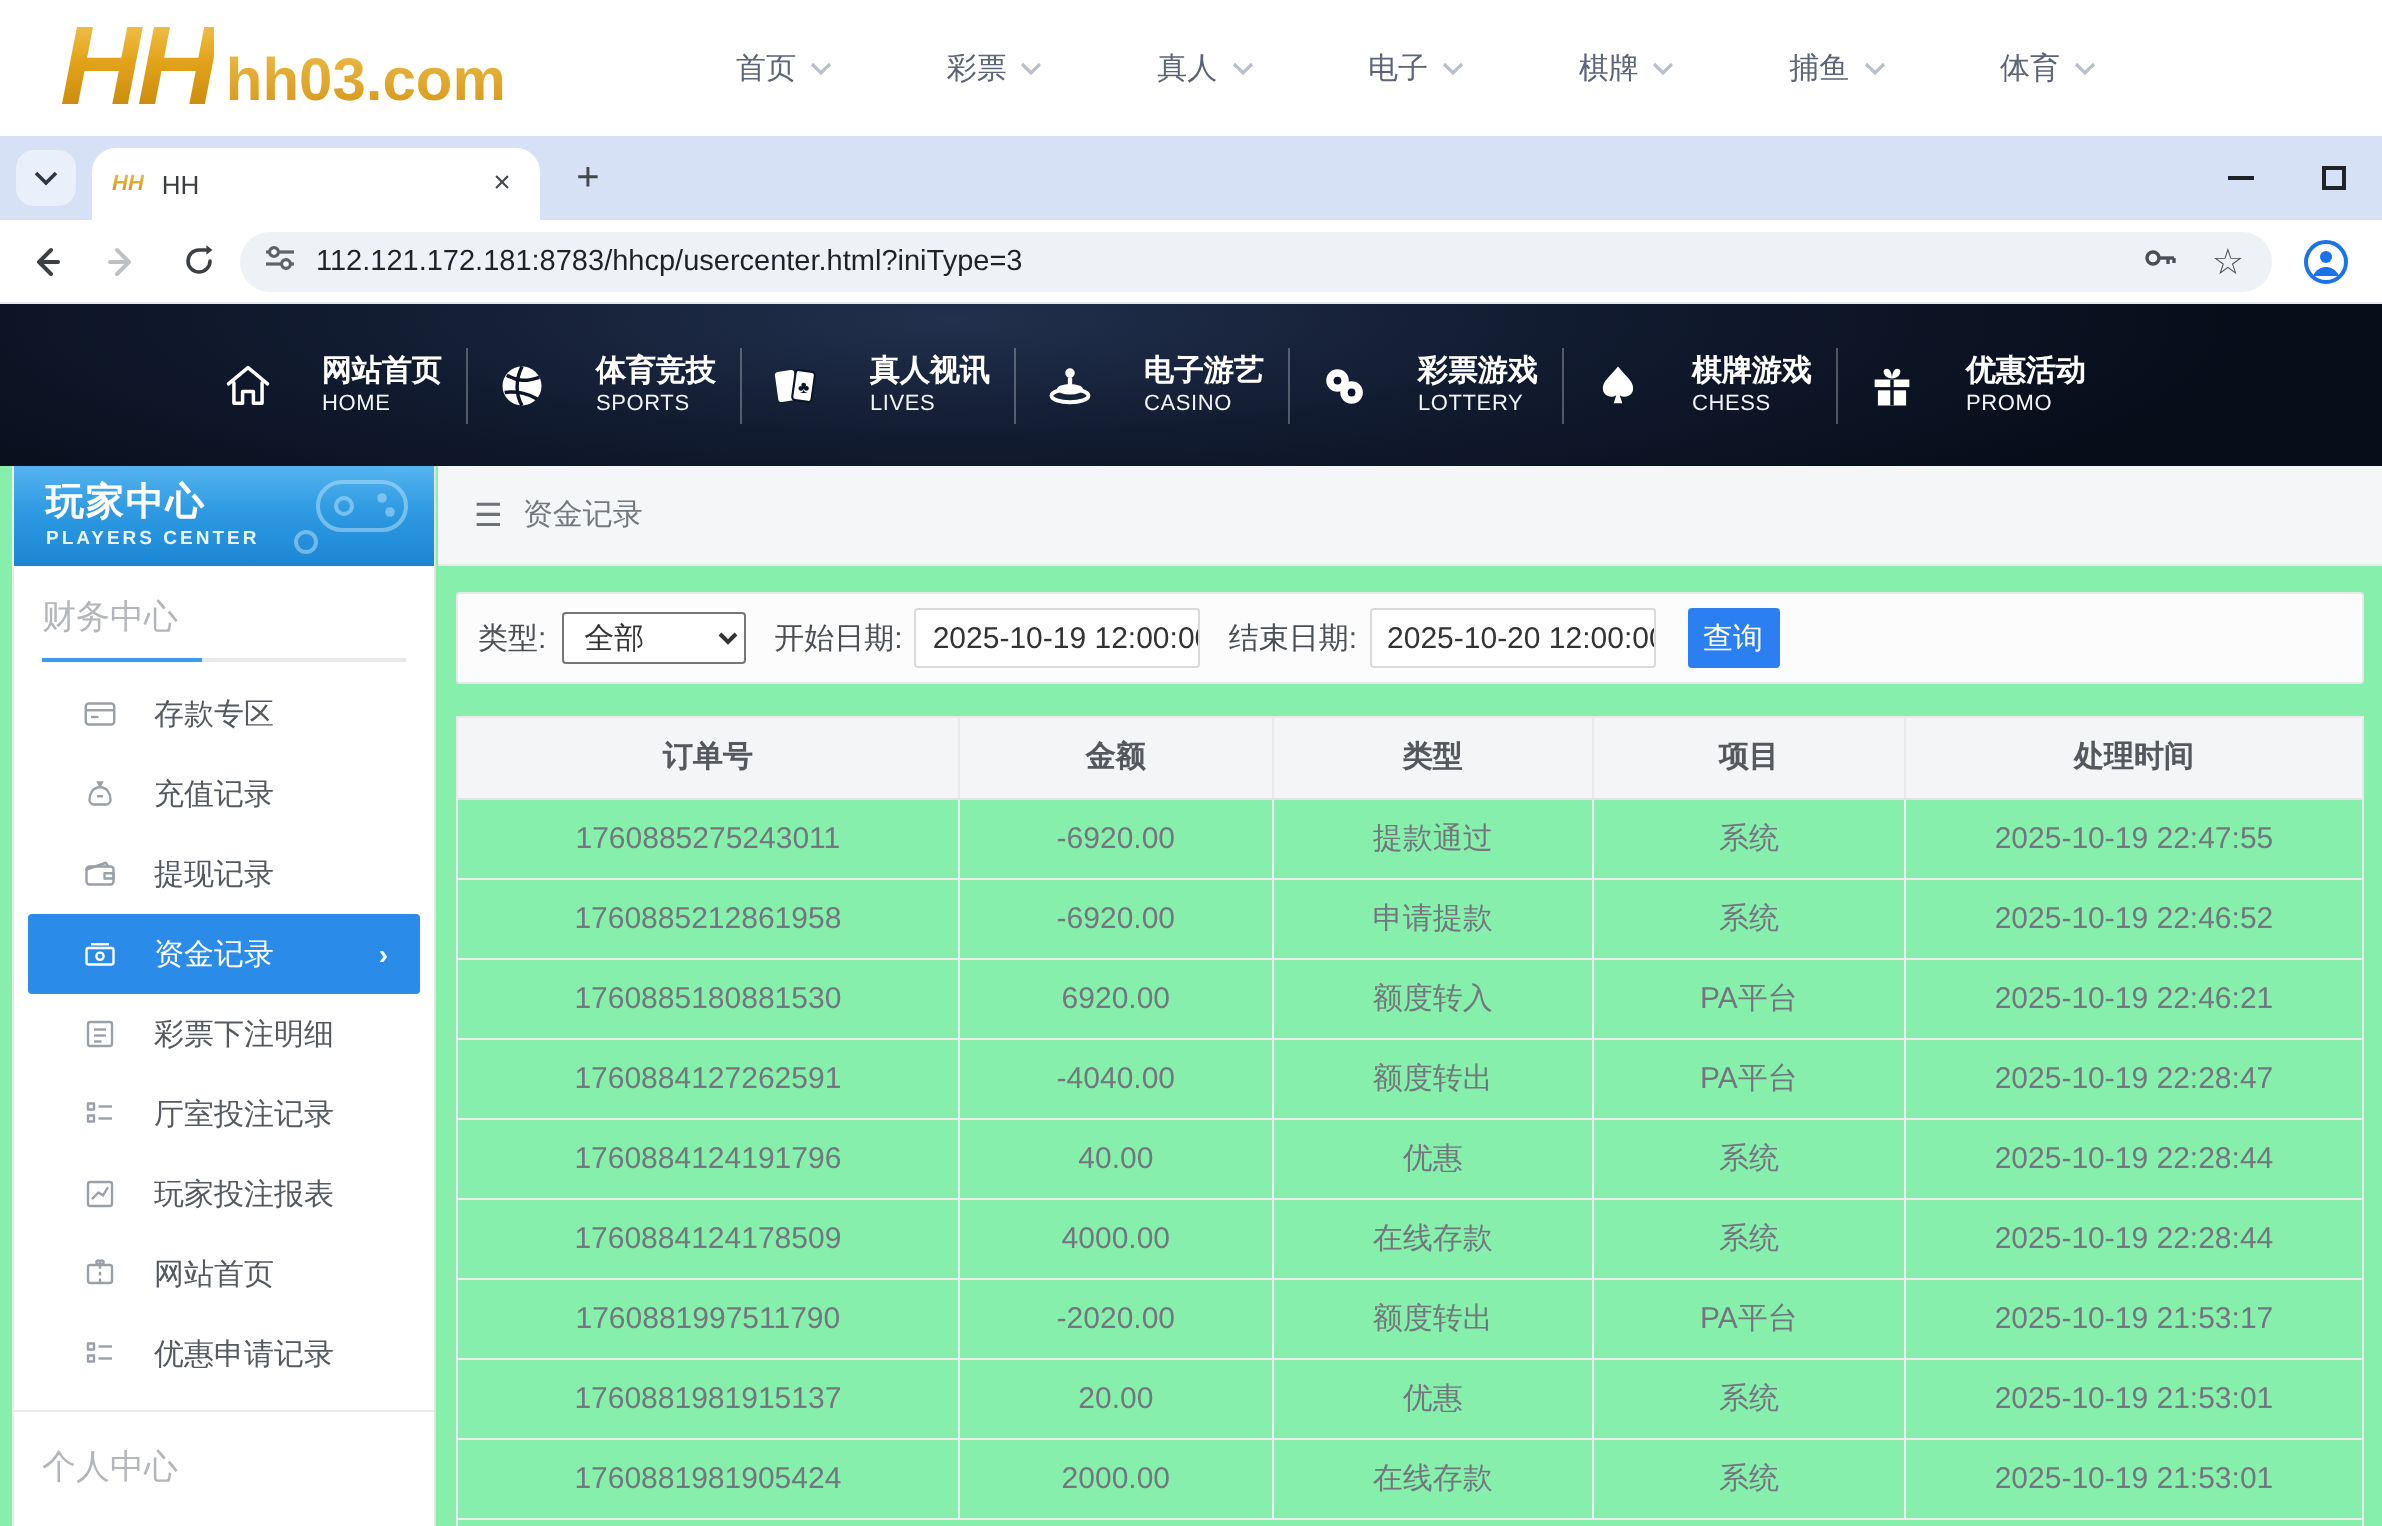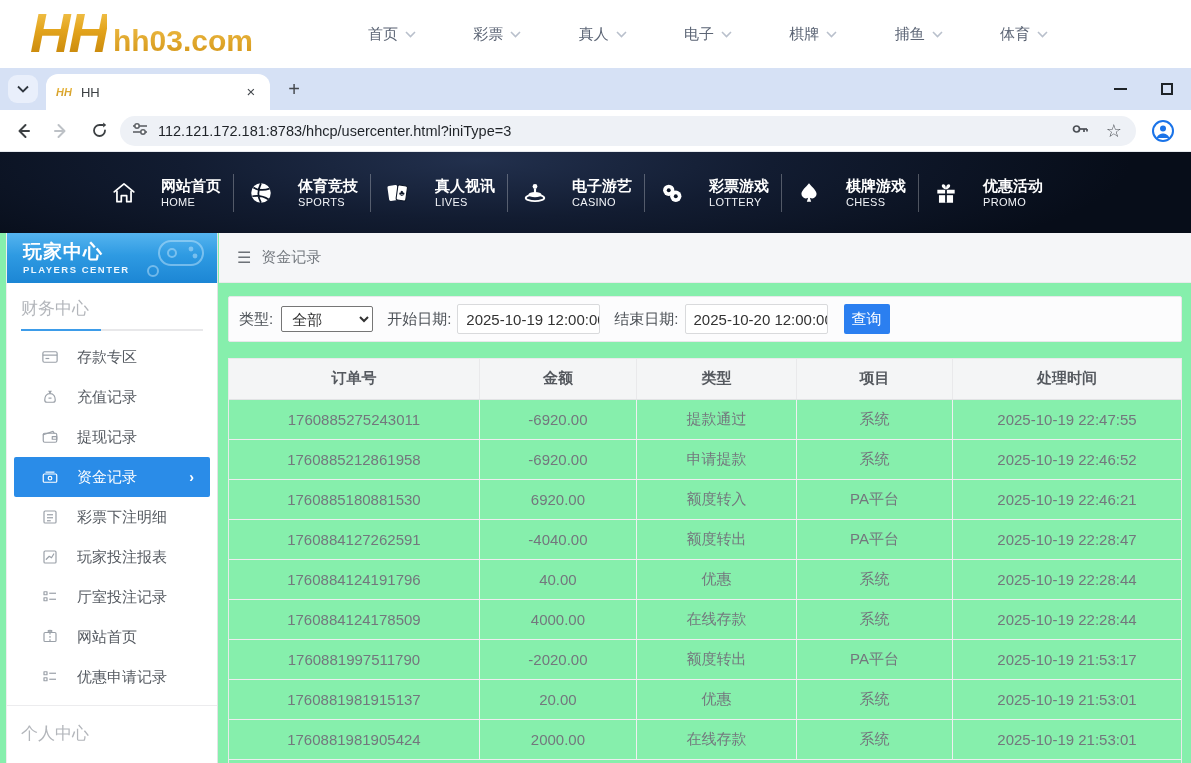--- a/index.html
+++ b/index.html
@@ -437,38 +437,38 @@
                 <line x1="8" y1="17" x2="13" y2="17" stroke="currentColor" stroke-width="1.6"></line>
               </svg>
             </span>
             <span class="sb-lbl">彩票下注明细</span>
 
           </div>
 
           <div class="sb-item">
             <span class="sb-ic">
               <svg width="18" height="18" viewBox="0 0 24 24">
-                <rect x="4" y="4" width="16" height="16" rx="1.5" fill="none" stroke="currentColor" stroke-width="1.6" stroke-linecap="round" stroke-linejoin="round"></rect>
-                <polyline points="7,15 11,11 14,13 17,8" fill="none" stroke="currentColor" stroke-width="1.6" stroke-linecap="round" stroke-linejoin="round"></polyline>
-              </svg>
-            </span>
-            <span class="sb-lbl">玩家投注报表</span>
-
-          </div>
-
-          <div class="sb-item">
-            <span class="sb-ic">
-              <svg width="18" height="18" viewBox="0 0 24 24">
                 <rect x="4" y="5" width="4" height="4" fill="none" stroke="currentColor" stroke-width="1.6" stroke-linecap="round" stroke-linejoin="round"></rect>
                 <line x1="11" y1="7" x2="20" y2="7" stroke="currentColor" stroke-width="1.6"></line>
                 <rect x="4" y="13" width="4" height="4" fill="none" stroke="currentColor" stroke-width="1.6" stroke-linecap="round" stroke-linejoin="round"></rect>
                 <line x1="11" y1="15" x2="20" y2="15" stroke="currentColor" stroke-width="1.6"></line>
               </svg>
             </span>
             <span class="sb-lbl">厅室投注记录</span>
+
+          </div>
+
+          <div class="sb-item">
+            <span class="sb-ic">
+              <svg width="18" height="18" viewBox="0 0 24 24">
+                <rect x="4" y="4" width="16" height="16" rx="1.5" fill="none" stroke="currentColor" stroke-width="1.6" stroke-linecap="round" stroke-linejoin="round"></rect>
+                <polyline points="7,15 11,11 14,13 17,8" fill="none" stroke="currentColor" stroke-width="1.6" stroke-linecap="round" stroke-linejoin="round"></polyline>
+              </svg>
+            </span>
+            <span class="sb-lbl">玩家投注报表</span>
 
           </div>
 
           <div class="sb-item">
             <span class="sb-ic">
               <svg width="18" height="18" viewBox="0 0 24 24">
                 <rect x="4" y="6" width="16" height="12" rx="1.5" fill="none" stroke="currentColor" stroke-width="1.6" stroke-linecap="round" stroke-linejoin="round"></rect>
                 <line x1="12" y1="6" x2="12" y2="18" stroke="currentColor" stroke-width="1.6" stroke-dasharray="2.5 2"></line>
                 <path d="M12 6 c-2.5 0 -3.5 -3 -1 -3 c1.5 0 1 2 1 3 c0 -1 -0.5 -3 1 -3 c2.5 0 1.5 3 -1 3z" fill="none" stroke="currentColor" stroke-width="1.6" stroke-linecap="round" stroke-linejoin="round"></path>
               </svg>

